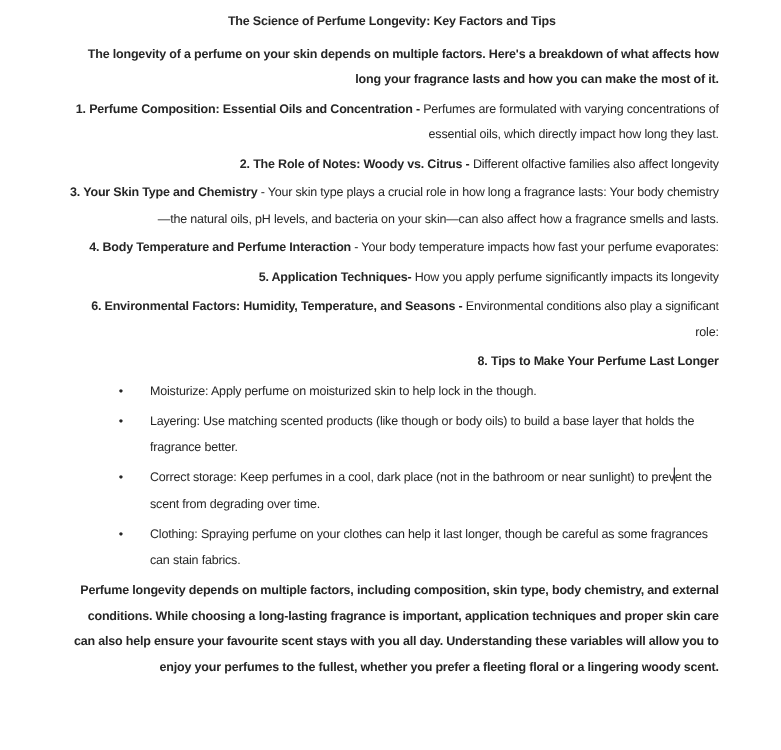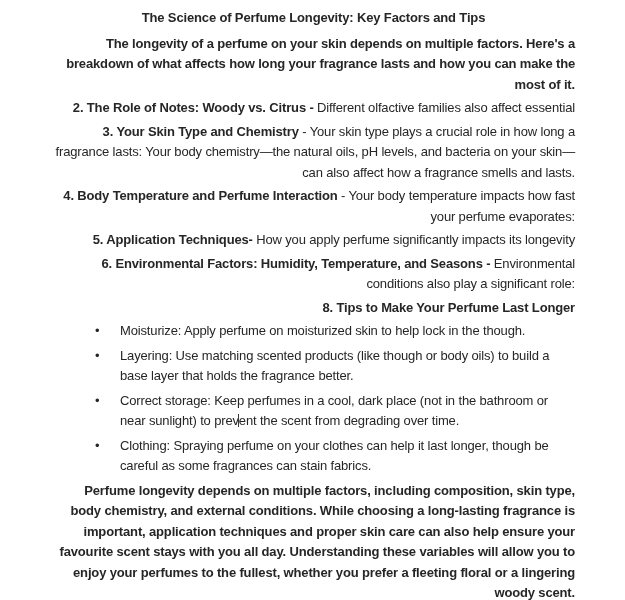--- a/index.html
+++ b/index.html
@@ -8,21 +8,21 @@
     background: #ffffff;
   }
   .page {
     position: relative;
     width: 625px;
     height: 600px;
     background: #ffffff;
     box-sizing: border-box;
     padding: 8px 50px 6px 52px;
     font-family: "Liberation Sans", sans-serif;
-    font-size: 13px;
+    font-size: 10px;
     line-height: 20.5px;
     letter-spacing: -0.15px;
     color: #262626;
     overflow: hidden;
   }
   .doc-title {
     font-weight: bold;
     text-align: center;
     margin: 0 0 5px 0;
   }
@@ -59,22 +59,23 @@
 </style>
 </head>
 <body>
 
 <div class="page">
 
   <p class="doc-title">The Science of Perfume Longevity: Key Factors and Tips</p>
 
   <p class="para bold">The longevity of a perfume on your skin depends on multiple factors. Here's a breakdown of what affects how long your fragrance lasts and how you can make the most of it.</p>
 
+  <p class="para"><span class="lead">1. Perfume Composition: Essential Oils and Concentration -</span><span> Perfumes are formulated with varying concentrations of essential oils, which directly impact how long they last.</span></p>
 
-  <p class="para"><span class="lead">2. The Role of Notes: Woody vs. Citrus -</span><span> Different olfactive families also affect essential</span></p>
+  <p class="para"><span class="lead">2. The Role of Notes: Woody vs. Citrus -</span><span> Different olfactive families also affect longevity</span></p>
 
   <p class="para"><span class="lead">3. Your Skin Type and Chemistry</span><span> - Your skin type plays a crucial role in how long a fragrance lasts: Your body chemistry—the natural oils, pH levels, and bacteria on your skin—can also affect how a fragrance smells and lasts.</span></p>
 
   <p class="para"><span class="lead">4. Body Temperature and Perfume Interaction</span><span> - Your body temperature impacts how fast your perfume evaporates:</span></p>
 
   <p class="para"><span class="lead">5. Application Techniques-</span><span> How you apply perfume significantly impacts its longevity</span></p>
 
   <p class="para"><span class="lead">6. Environmental Factors: Humidity, Temperature, and Seasons -</span><span> Environmental conditions also play a significant role:</span></p>
 
   <p class="para bold">8. Tips to Make Your Perfume Last Longer</p>

